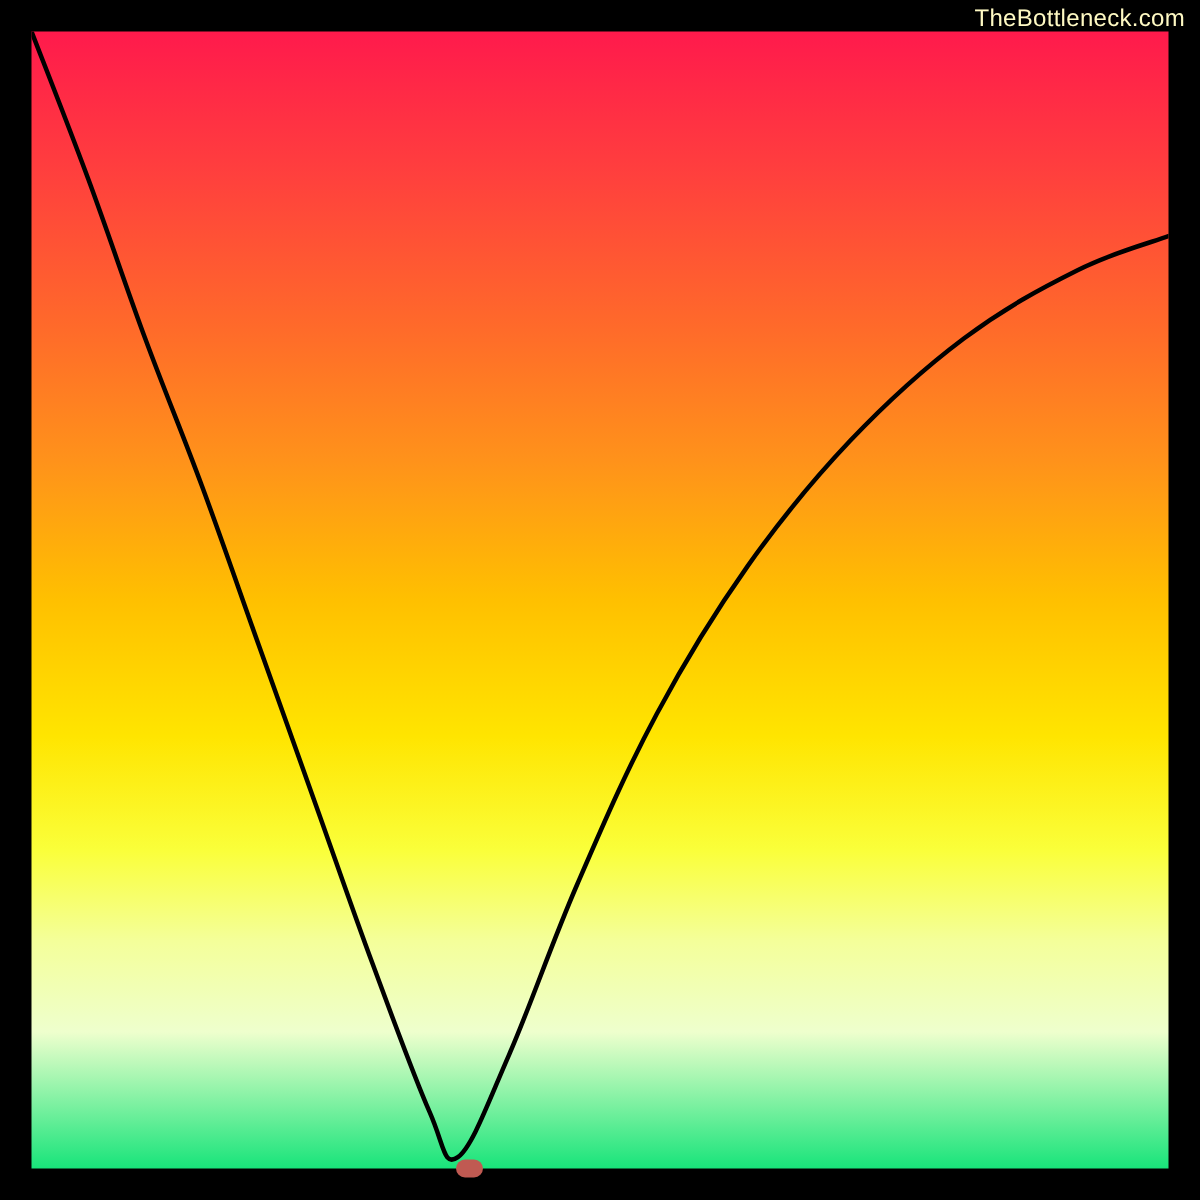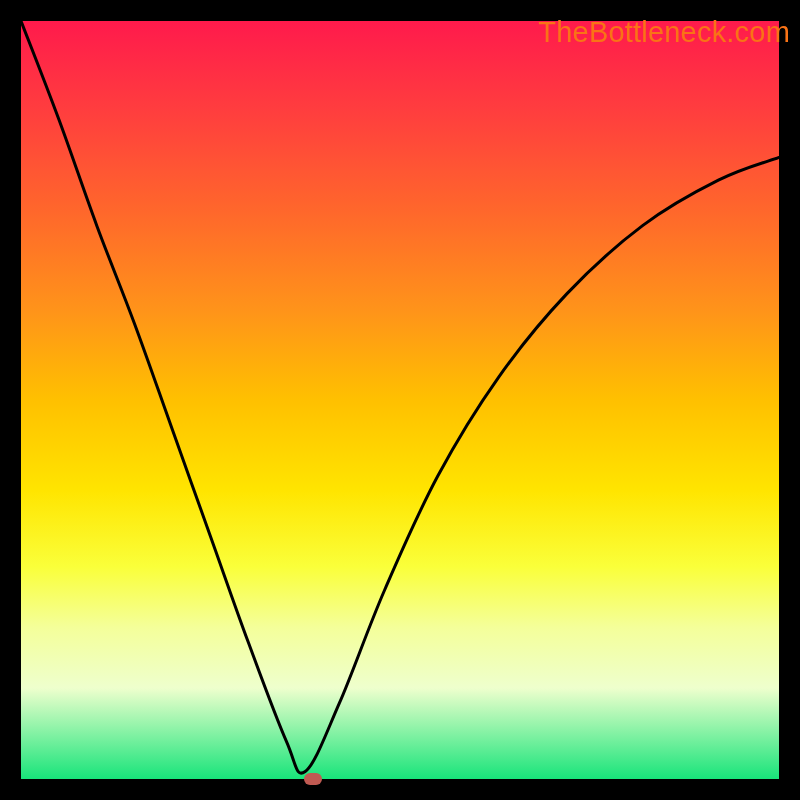--- a/index.html
+++ b/index.html
@@ -20,24 +20,24 @@
       #ffc000 50%,
       #ffe500 62%,
       #faff3a 72%,
       #f4ff9a 80%,
       #eeffcd 88%,
       #18e47a 100%);
   }
 
   .watermark {
     position: absolute;
-    top: 16px;
+    top: 4px;
     right: 10px;
-    color: #f97316;
-    font-size: 29px;
+    color: #fef9c3;
+    font-size: 16px;
     letter-spacing: 0.2px;
     font-weight: 400;
   }
 
   svg.curve {
     position: absolute;
     left: 0; top: 0;
     width: 758px; height: 758px;
     pointer-events: none;
   }

